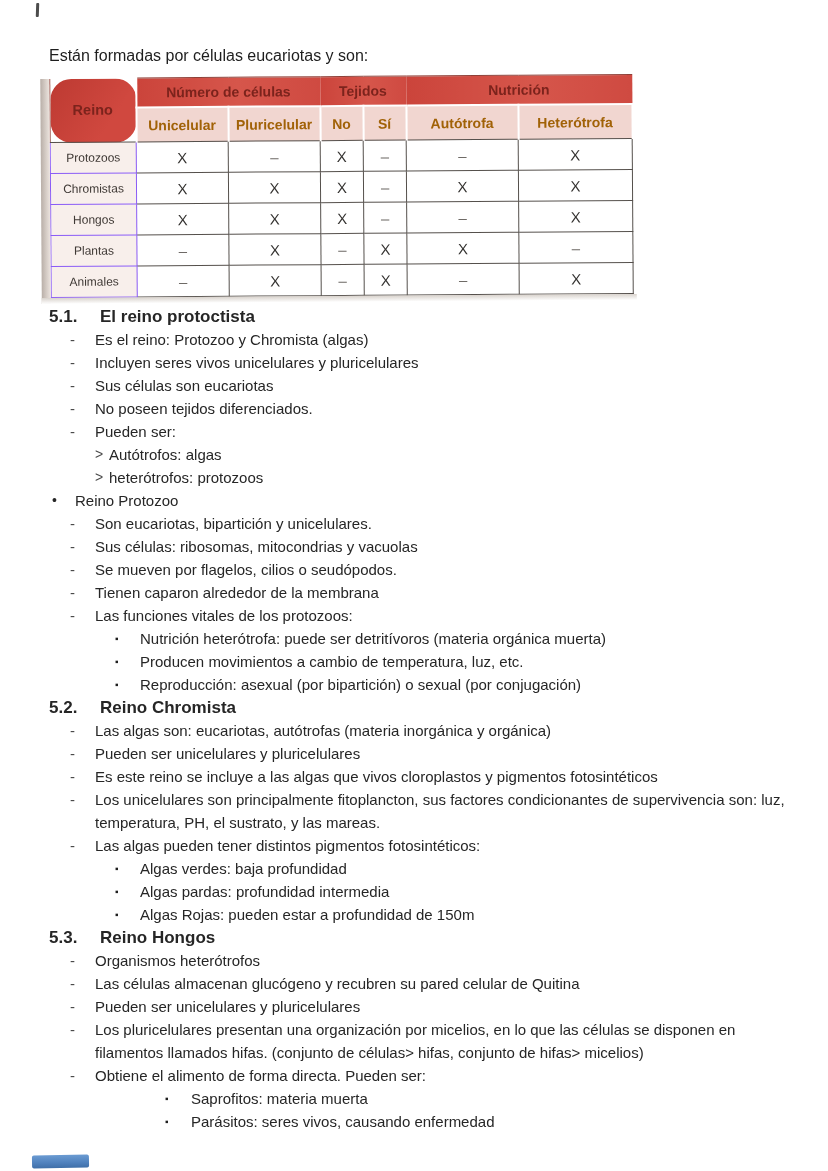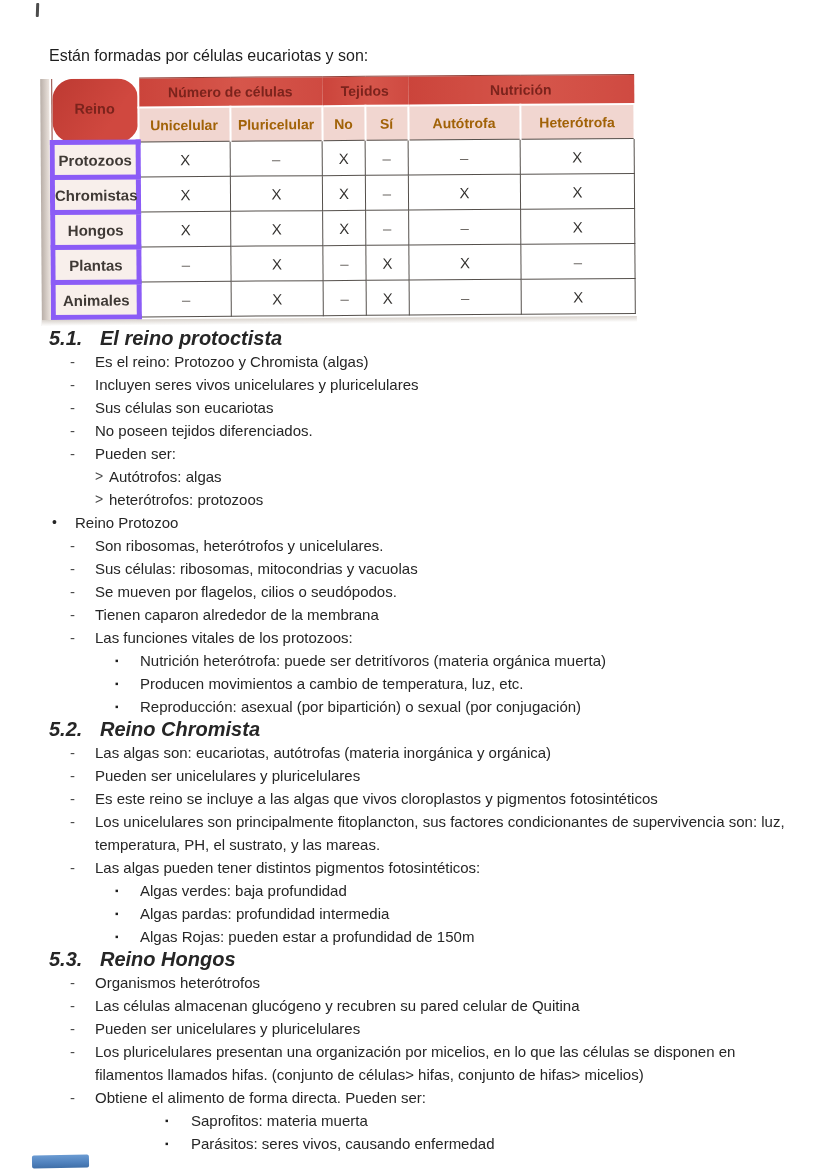--- a/index.html
+++ b/index.html
@@ -34,29 +34,29 @@
   th.group {
     background:linear-gradient(90deg,#cb443b,#d6564b 55%,#cf4a41);
     color:#7b231c; font-size:14px; font-weight:bold; height:28px;
     border-bottom:2px solid #fff; border-top:1px solid #8f4038;
   }
   th.sub {
     background:#f1d6d0; color:#a16207; font-size:14px; font-weight:bold; height:33px;
     border-left:2px solid #fff; border-right:2px solid #fff; border-bottom:1px solid #55504c;
   }
   tbody th.rowlabel {
-    background:#f8efeb; color:#3f3935; font-size:15px; font-weight:bold; height:30px;
-    border:5px solid #8b5cf6;
+    background:#f8efeb; color:#3f3935; font-size:12px; font-weight:normal; height:30px;
+    border:1px solid #8b5cf6;
   }
   tbody td { border:1px solid #55504c; background:#fff; font-size:15px; color:#353331; height:30px; }
   tbody td.dash { color:#6e6a66; }
 
   
   .notes { font-size:15px; line-height:23px; width:748px; }
-  .heading { display:flex; font-weight:bold; font-style:italic; font-size:20px; }
+  .heading { display:flex; font-weight:bold; font-size:17px; }
   .heading .num { flex:none; width:51px; }
   .heading.plain { font-weight:normal; font-style:normal; font-size:15px; }
   .heading.plain .num { width:23px; padding-left:3px; font-size:14px; }
   .item { display:flex; }
   .item .marker { flex:none; color:#4a4a4a; }
   .item .txt { flex:1; }
   .m-dash   { padding-left:21px; }  .m-dash .marker   { width:25px; }
   .m-arrow  { padding-left:46px; }  .m-arrow .marker  { width:14px; font-size:14px; }
   .m-square { padding-left:66px; }  .m-square .marker { width:25px; font-size:10px; color:#1f1f1f; }
   .m-square2{ padding-left:116px; } .m-square2 .marker{ width:26px; font-size:10px; color:#1f1f1f; }
@@ -193,21 +193,21 @@
             <span class="txt">heterótrofos: protozoos</span>
           </div>
         </div>
         <div class="section">
           <div class="heading plain">
             <span class="num">•</span>
             <span class="title">Reino Protozoo</span>
           </div>
           <div class="item m-dash">
             <span class="marker">-</span>
-            <span class="txt">Son ribosomas, heterótrofos y unicelulares.</span>
+            <span class="txt">Son eucariotas, bipartición y unicelulares.</span>
           </div>
           <div class="item m-dash">
             <span class="marker">-</span>
             <span class="txt">Sus células: ribosomas, mitocondrias y vacuolas</span>
           </div>
           <div class="item m-dash">
             <span class="marker">-</span>
             <span class="txt">Se mueven por flagelos, cilios o seudópodos.</span>
           </div>
           <div class="item m-dash">

